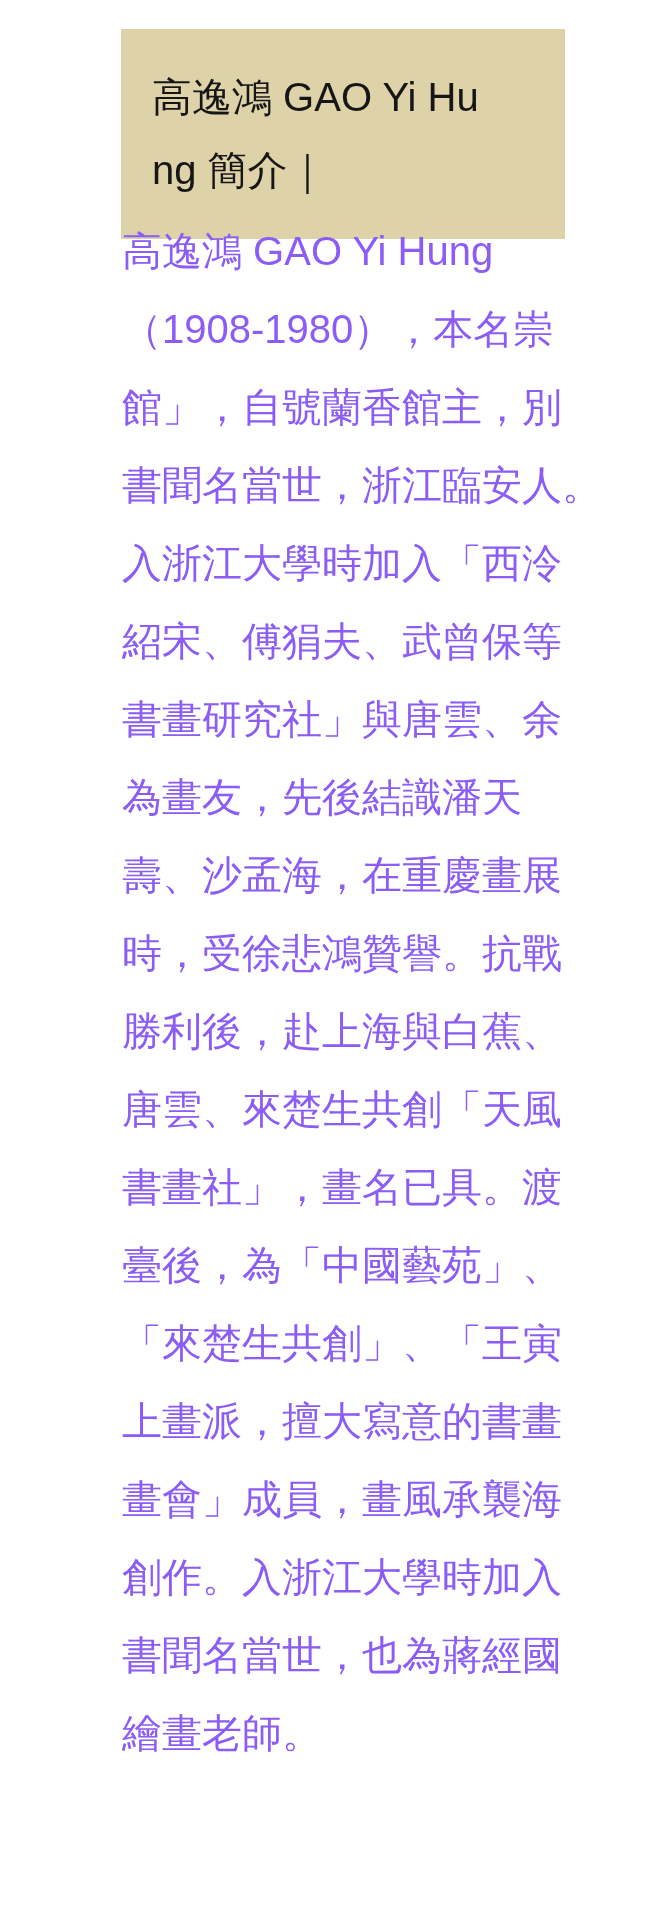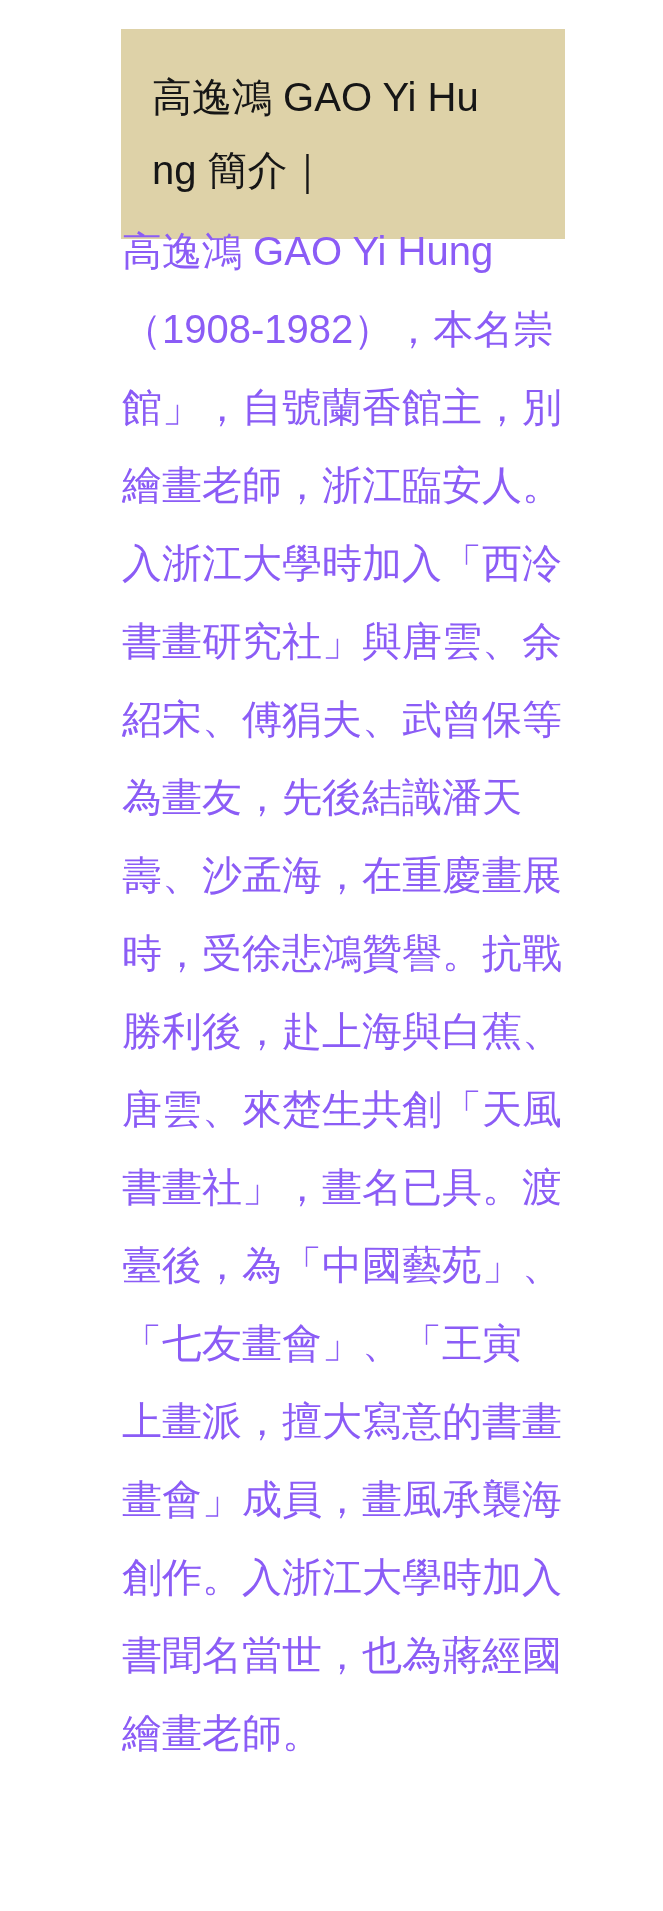--- a/index.html
+++ b/index.html
@@ -50,32 +50,32 @@
 </head>
 <body>
 
 <div class="title-banner">
   <span class="title-line">高逸鴻 GAO Yi Hu</span>
   <span class="title-line">ng 簡介｜</span>
 </div>
 
 <div class="bio-text">
   <span class="bio-line">高逸鴻 GAO Yi Hung</span>
-  <span class="bio-line">（1908-1982），本名崇</span>
+  <span class="bio-line">（1908-1980），本名崇</span>
   <span class="bio-line">館」，自號蘭香館主，別</span>
-  <span class="bio-line">繪畫老師，浙江臨安人。</span>
+  <span class="bio-line">書聞名當世，浙江臨安人。</span>
   <span class="bio-line">入浙江大學時加入「西泠</span>
+  <span class="bio-line">紹宋、傅狷夫、武曾保等</span>
   <span class="bio-line">書畫研究社」與唐雲、余</span>
-  <span class="bio-line">紹宋、傅狷夫、武曾保等</span>
   <span class="bio-line">為畫友，先後結識潘天</span>
   <span class="bio-line">壽、沙孟海，在重慶畫展</span>
   <span class="bio-line">時，受徐悲鴻贊譽。抗戰</span>
   <span class="bio-line">勝利後，赴上海與白蕉、</span>
   <span class="bio-line">唐雲、來楚生共創「天風</span>
   <span class="bio-line">書畫社」，畫名已具。渡</span>
   <span class="bio-line">臺後，為「中國藝苑」、</span>
-  <span class="bio-line">「七友畫會」、「王寅</span>
+  <span class="bio-line">「來楚生共創」、「王寅</span>
   <span class="bio-line">上畫派，擅大寫意的書畫</span>
   <span class="bio-line">畫會」成員，畫風承襲海</span>
   <span class="bio-line">創作。入浙江大學時加入</span>
   <span class="bio-line">書聞名當世，也為蔣經國</span>
   <span class="bio-line">繪畫老師。</span>
 </div>
 
 </body></html>

